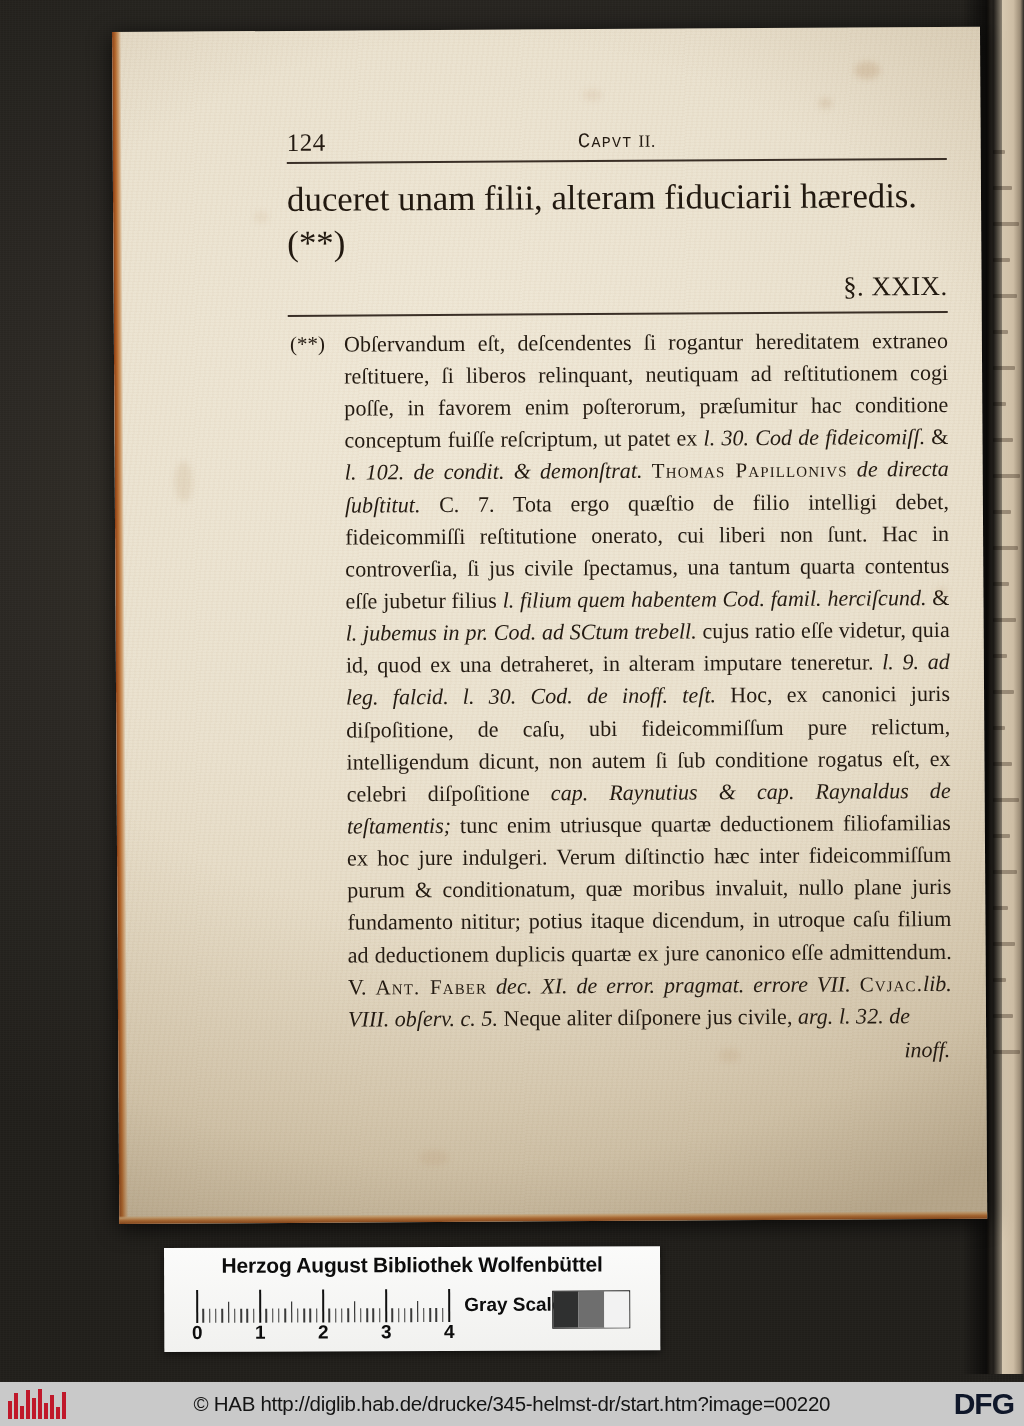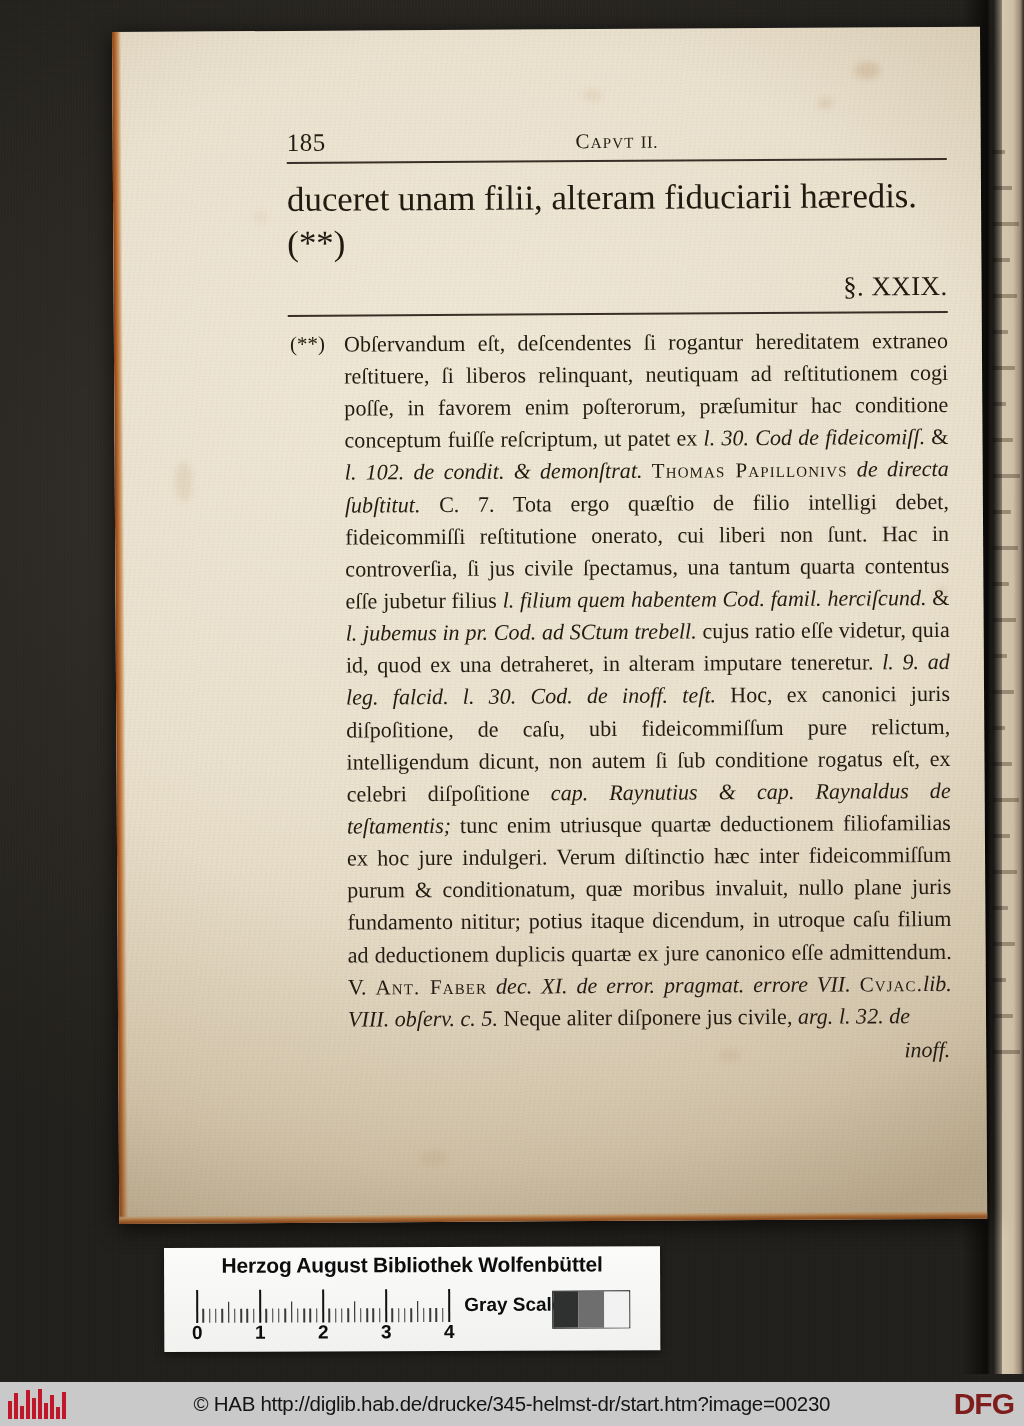--- a/index.html
+++ b/index.html
@@ -122,21 +122,21 @@
     color: #241b12;
   }
   #chapter-head {
     position: absolute;
     left: 0; right: 0; top: 4px;
     text-align: center;
     font-size: 20px;
     letter-spacing: 1.2px;
     color: #241b12;
   }
-  #chapter-head .ch-word { font-variant: small-caps; font-size: 21px; }
+  #chapter-head .ch-word { font-variant: small-caps; font-size: 21px; font-family: Liberation Mono, monospace; }
   #chapter-head .ch-num { font-size: 17px; letter-spacing: .5px; }
 
   .rule {
     height: 0;
     border-top: 2.6px solid #2a2018;
     opacity: .92;
   }
   #rule-top { margin-top: 1px; }
   #rule-mid { margin-top: 9px; }
 
@@ -285,21 +285,21 @@
     letter-spacing: -0.3px;
     white-space: nowrap;
   }
   #dfg-logo {
     flex: 0 0 auto;
     margin-right: 10px;
     font-family: "Liberation Sans", sans-serif;
     font-weight: bold;
     font-size: 30px;
     letter-spacing: -1px;
-    color: #7f1d1d;
+    color: #0f172a;
   }
 </style>
 </head>
 <body>
 
 <div id="scan-backdrop">
   <div id="backdrop-texture"></div>
 </div>
 
 <div id="facing-page">
@@ -334,21 +334,21 @@
 
 <div id="page-leaf">
   <div id="leaf-grain"></div>
   <div id="leaf-edge-left"></div>
   <div id="leaf-edge-bottom"></div>
   <div id="leaf-vignette"></div>
 
   <div id="type-block">
 
     <div id="running-head">
-      <div id="folio-number">185</div>
+      <div id="folio-number">124</div>
       <div id="chapter-head">
         <span class="ch-word">Capvt</span>
         <span class="ch-num">II.</span>
       </div>
     </div>
 
     <div class="rule" id="rule-top"></div>
 
     <div id="headline">duceret unam filii, alteram fiduciarii hæredis. (**)</div>
 
@@ -439,15 +439,15 @@
       <div class="hab-bar" style="height: 26px; background: rgb(192, 24, 42);"></div>
       <div class="hab-bar" style="height: 13px; background: rgb(192, 24, 42);"></div>
       <div class="hab-bar" style="height: 29px; background: rgb(192, 24, 42);"></div>
       <div class="hab-bar" style="height: 21px; background: rgb(192, 24, 42);"></div>
       <div class="hab-bar" style="height: 30px; background: rgb(192, 24, 42);"></div>
       <div class="hab-bar" style="height: 16px; background: rgb(192, 24, 42);"></div>
       <div class="hab-bar" style="height: 24px; background: rgb(192, 24, 42);"></div>
       <div class="hab-bar" style="height: 12px; background: rgb(192, 24, 42);"></div>
       <div class="hab-bar" style="height: 27px; background: rgb(192, 24, 42);"></div>
     </div>
-  <div id="footer-credit">© HAB http://diglib.hab.de/drucke/345-helmst-dr/start.htm?image=00230</div>
+  <div id="footer-credit">© HAB http://diglib.hab.de/drucke/345-helmst-dr/start.htm?image=00220</div>
   <div id="dfg-logo">DFG</div>
 </div>
 
 </body></html>

